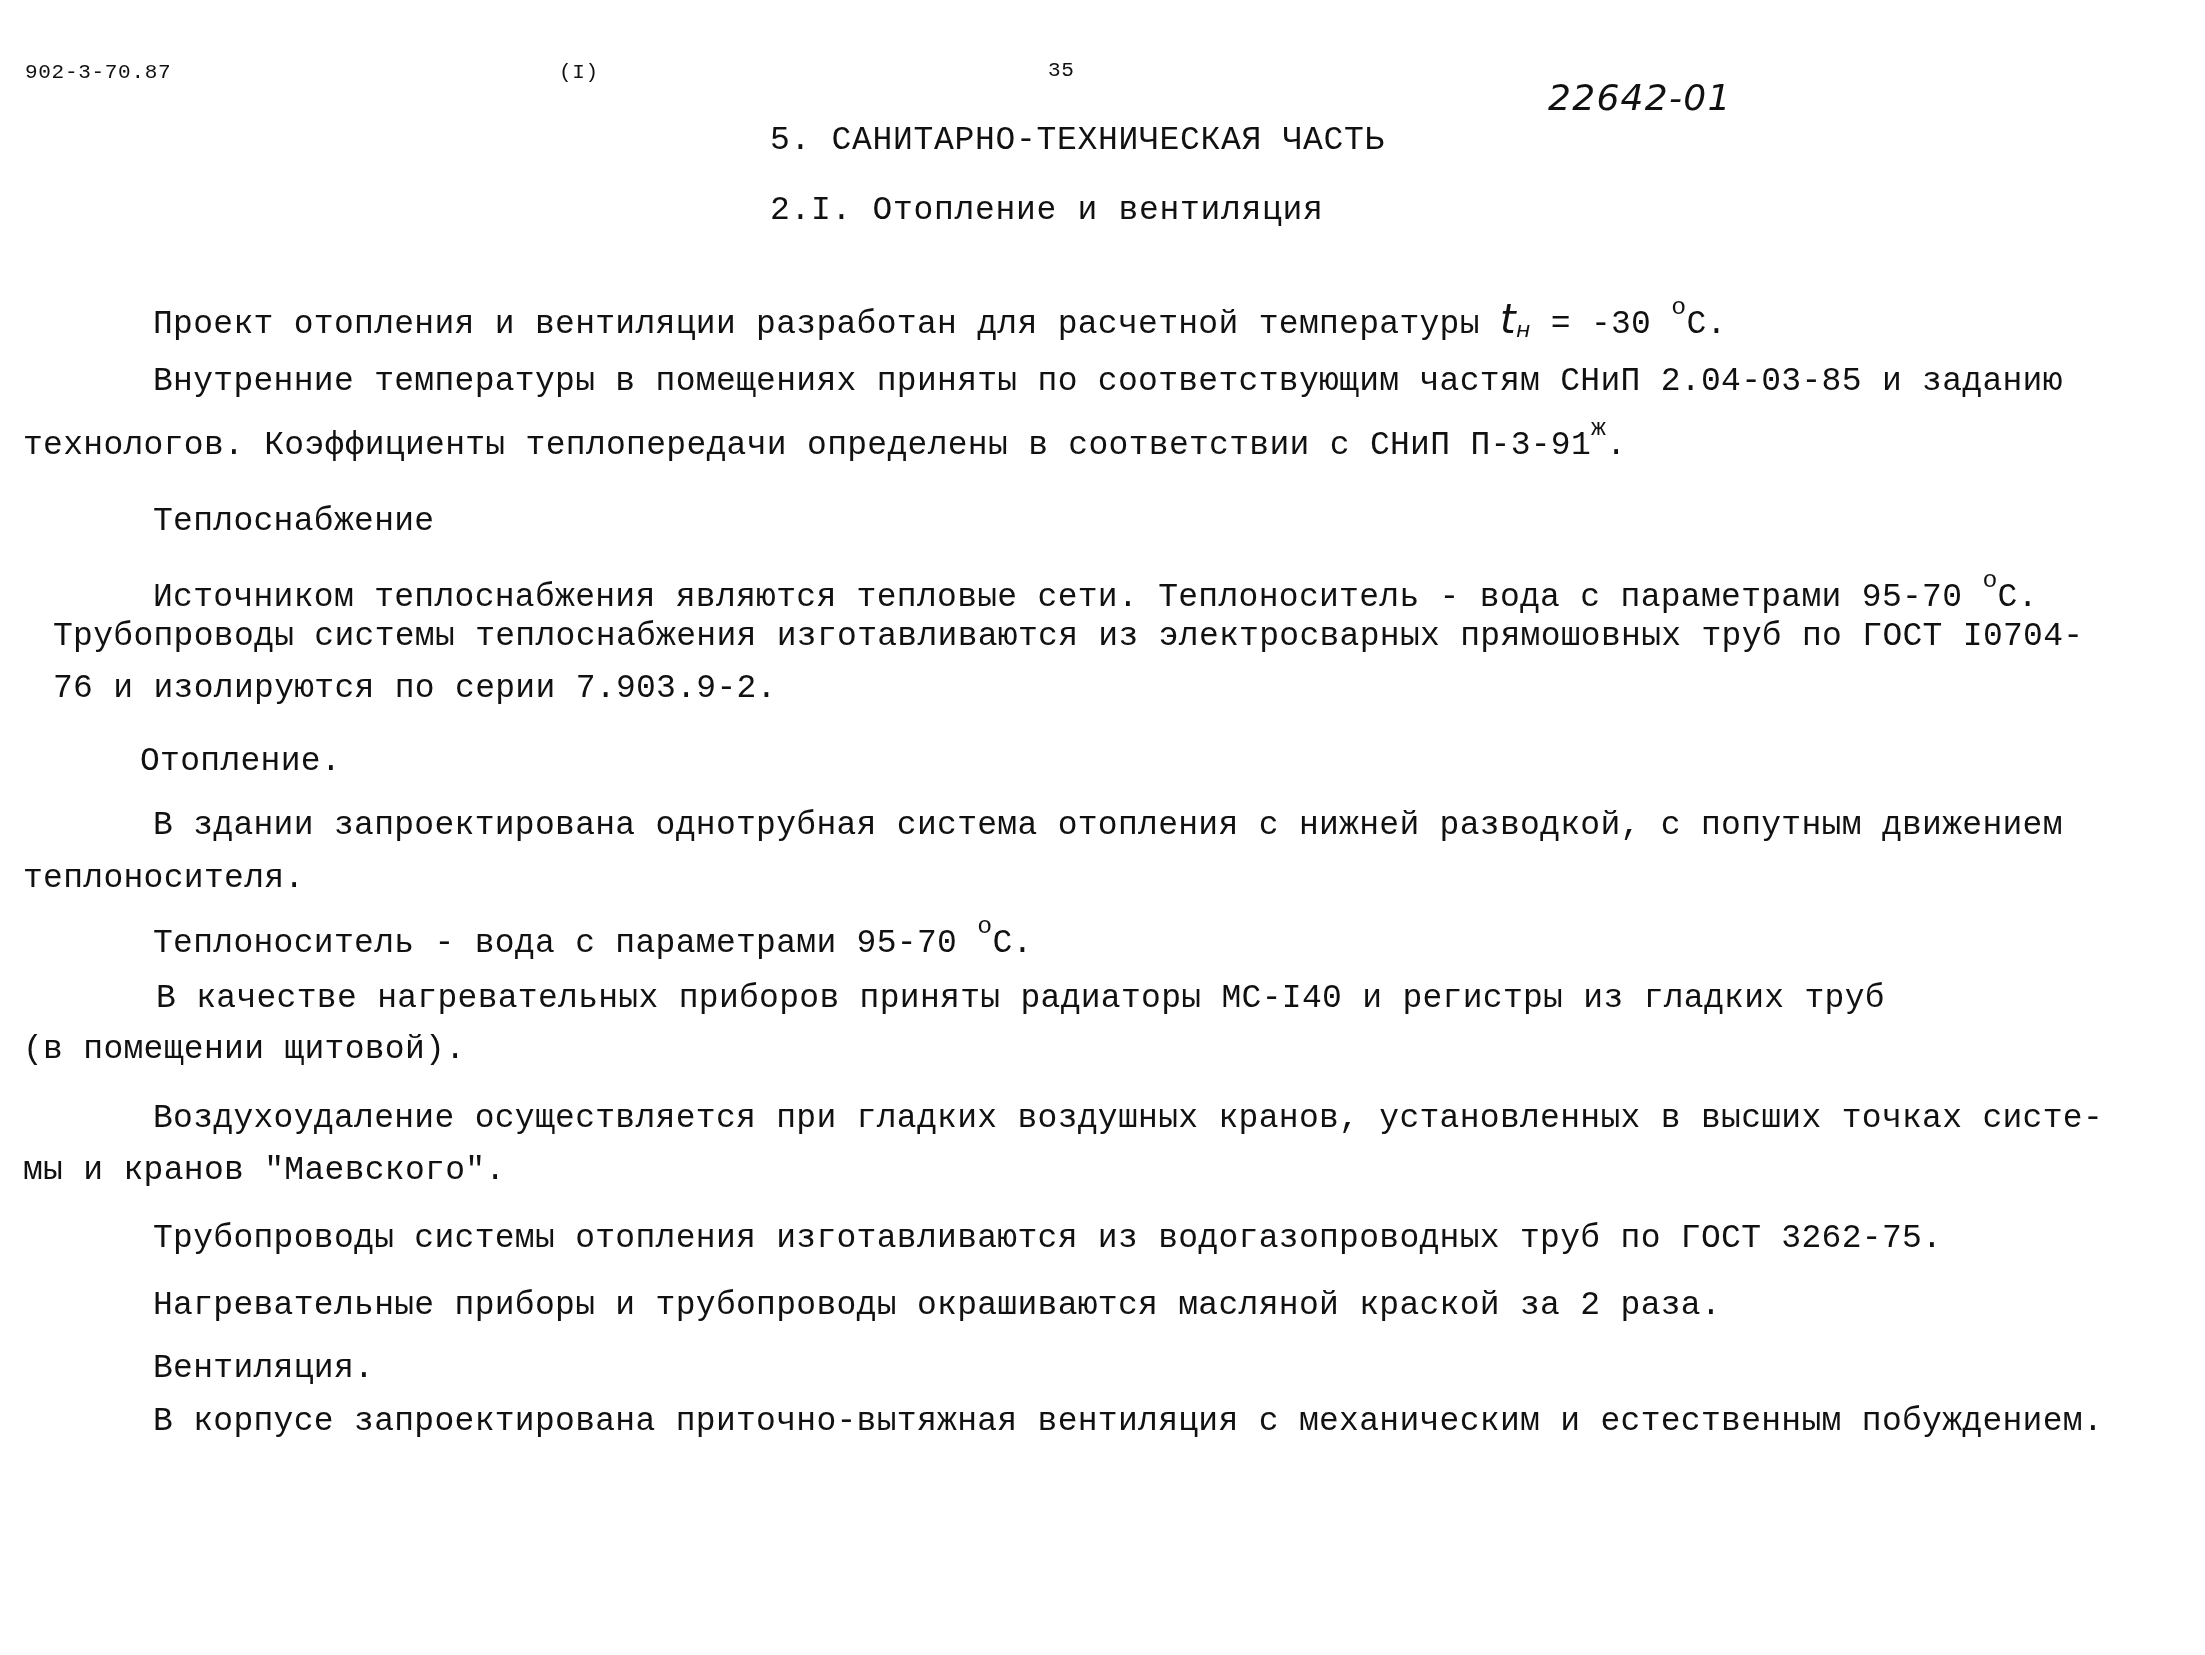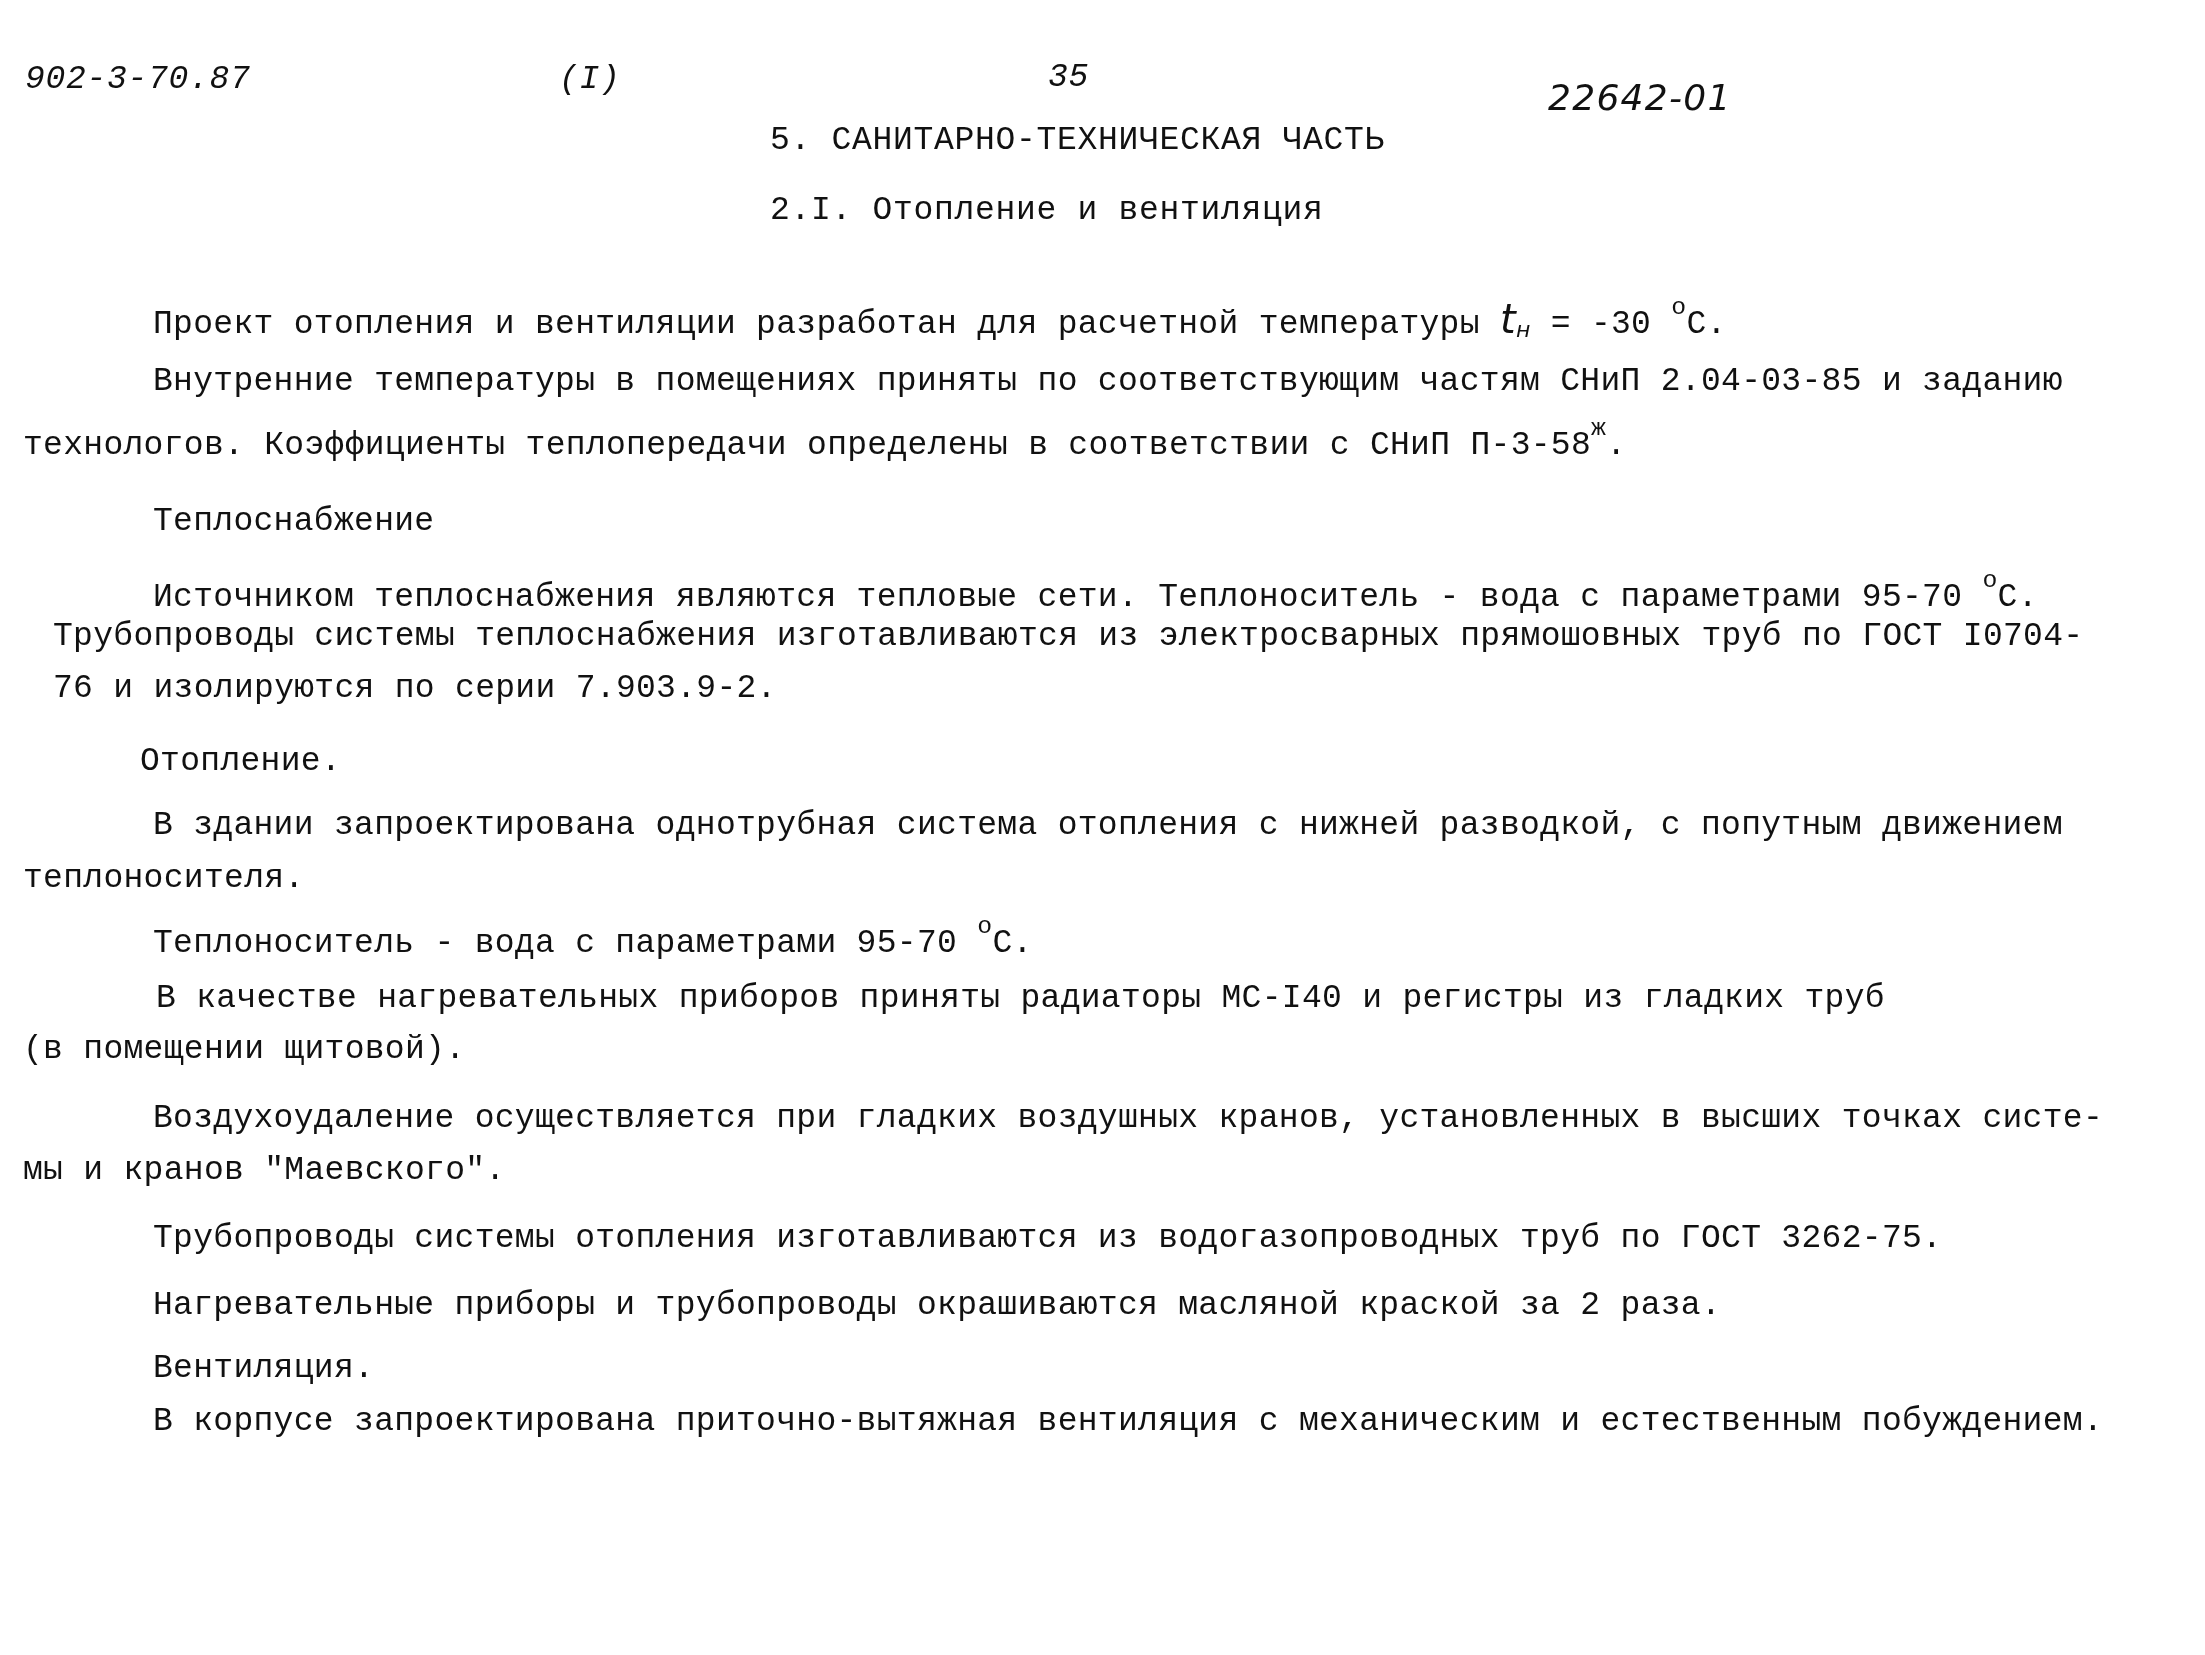--- a/index.html
+++ b/index.html
@@ -2,21 +2,21 @@
 <html style="font-size:10.7px"><head>
 <meta charset="utf-8">
 <style>
   html, body { margin: 0; padding: 0; background: #ffffff; }
   body {
     width: 2205px; height: 1655px; position: relative; overflow: hidden;
     font-family: "Liberation Mono", "DejaVu Sans Mono", monospace;
     color: #111111;
   }
   .abs { position: absolute; white-space: nowrap; }
-  .hdr { font-size: 33px; letter-spacing: 0.7px; font-style: italic; }
+  .hdr { font-size: 21px; letter-spacing: 0.7px; }
   .hand { font-family: "DejaVu Sans", sans-serif; font-style: italic; font-size: 36px; letter-spacing: 1.3px; }
   .title { font-size: 33px; letter-spacing: 0.7px; }
   .line { font-size: 33px; letter-spacing: 0.3px; transform-origin: 0 0; margin-top: 33px; }
   .sup { font-size: 0.75em; vertical-align: 0.75em; }
   .tvar { font-family: "DejaVu Sans", sans-serif; font-style: italic; font-size: 40px; }
   .tsub { font-size: 0.55em; vertical-align: -0.2em; }
 </style>
 </head>
 <body>
 
@@ -30,21 +30,21 @@
 
 <div class="abs line" style="left:153px;top:260px;">
   <span>Проект отопления и вентиляции разработан для расчетной температуры</span>
   <span class="tvar"><span>t</span><span class="tsub">н</span></span>
   <span>= -30</span>
   <span class="sup">o</span><span>C.</span>
 </div>
 
 <div class="abs line" style="left:153px;top:330px;">Внутренние температуры в помещениях приняты по соответствующим частям СНиП 2.04-03-85 и заданию</div>
 <div class="abs line" style="left:23px;top:381px;">
-  <span>технологов. Коэффициенты теплопередачи определены в соответствии с СНиП П-3-58</span><span class="sup">ж</span><span>.</span>
+  <span>технологов. Коэффициенты теплопередачи определены в соответствии с СНиП П-3-91</span><span class="sup">ж</span><span>.</span>
 </div>
 
 <div class="abs line" style="left:153px;top:470px;">Теплоснабжение</div>
 <div class="abs line" style="left:153px;top:533px;">
   <span>Источником теплоснабжения являются тепловые сети. Теплоноситель - вода с параметрами 95-70</span>
   <span class="sup">o</span><span>C.</span>
 </div>
 <div class="abs line" style="left:53px;top:585px;">Трубопроводы системы теплоснабжения изготавливаются из электросварных прямошовных труб по ГОСТ I0704-</div>
 <div class="abs line" style="left:53px;top:637px;">76 и изолируются по серии 7.903.9-2.</div>
 

